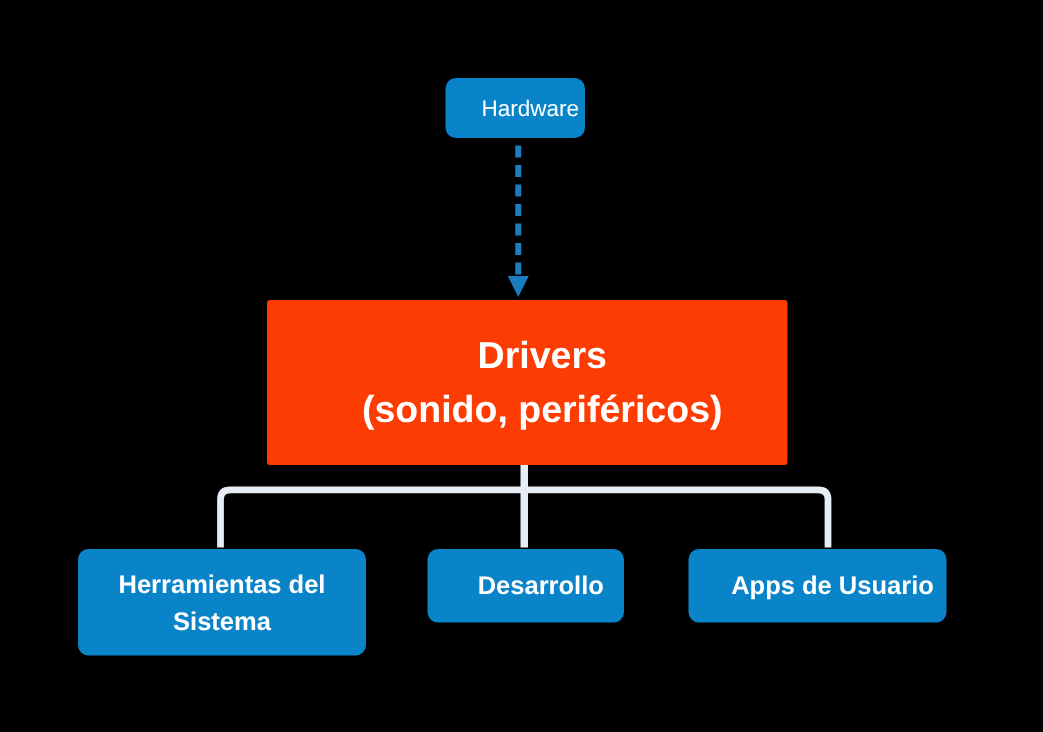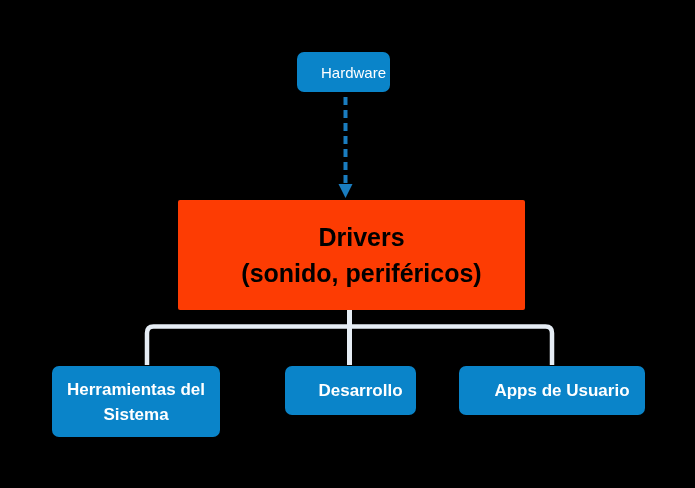--- a/index.html
+++ b/index.html
@@ -49,45 +49,45 @@
   .node-drivers {
     left: 178px;
     top: 200px;
     width: 347px;
     height: 110px;
     background: #fd3c03;
     border-radius: 2px;
     font-size: 25px;
     font-weight: 700;
     line-height: 36px;
-    color: #000000;
+    color: #ffffff;
   }
   .node-herramientas {
     left: 52px;
     top: 366px;
-    width: 168px;
+    width: 192px;
     height: 71px;
     font-size: 17px;
     font-weight: 700;
     line-height: 25px;
     padding: 4px 14px;
   }
   .node-desarrollo {
     left: 285px;
     top: 366px;
     width: 131px;
     height: 49px;
     font-size: 17px;
     font-weight: 700;
     text-align: center;
   }
   .node-apps {
     left: 459px;
     top: 366px;
-    width: 186px;
+    width: 172px;
     height: 49px;
     font-size: 17px;
     font-weight: 700;
     text-align: center;
   }
 </style>
 </head>
 <body>
 
 <div class="canvas">

